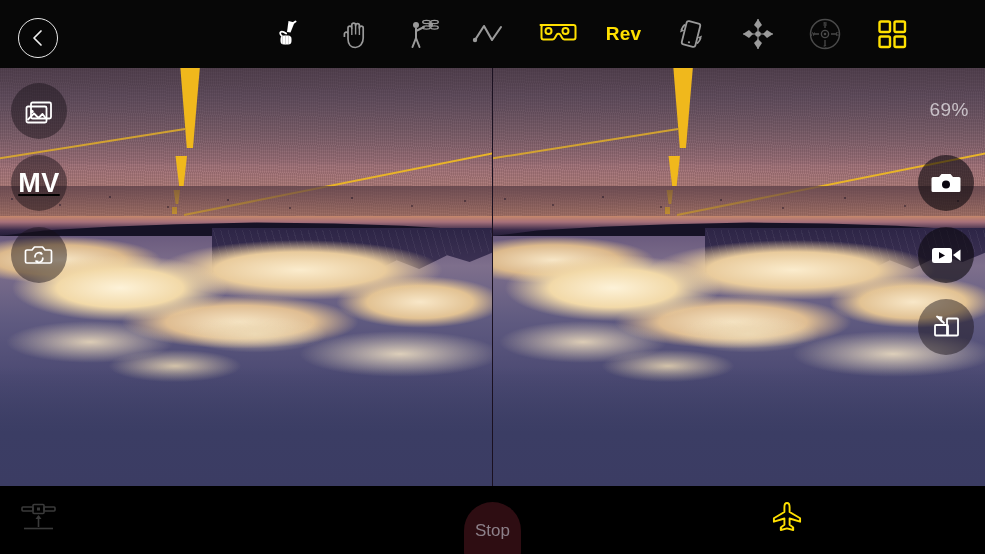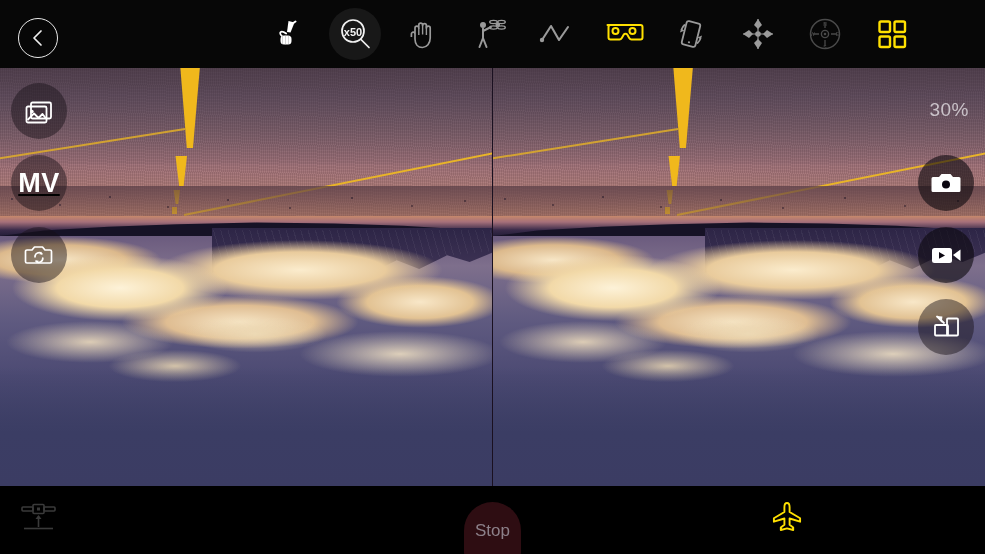--- a/index.html
+++ b/index.html
@@ -354,21 +354,21 @@
   <div class="ov-btn ov-dim ov-btn-camsw">
     <svg width="30" height="26" viewBox="0 0 30 26">
       <path d="M3 8 h5 l2.5-3 h8 l2.5 3 h5 a1.5 1.5 0 0 1 1.5 1.5 v10 a1.5 1.5 0 0 1 -1.5 1.5 h-23 a1.5 1.5 0 0 1 -1.5 -1.5 v-10 a1.5 1.5 0 0 1 1.5 -1.5 z" fill="none" stroke="#fff" stroke-width="1.7" stroke-linejoin="round"></path>
       <path d="M11 14.8 a4 4 0 0 1 6.8 -2.9" fill="none" stroke="#fff" stroke-width="1.7" stroke-linecap="round"></path>
       <path d="M18.8 16.2 a4 4 0 0 1 -6.8 2.9" fill="none" stroke="#fff" stroke-width="1.7" stroke-linecap="round"></path>
       <path d="M17 9.5 l1.2 2.6 l-2.7 .3 z" fill="#fff"></path>
       <path d="M13 21.3 l-1.2 -2.6 l2.7 -.3 z" fill="#fff"></path>
     </svg>
   </div>
 
-  <div class="battery">30%</div>
+  <div class="battery">69%</div>
 
   <div class="ov-btn ov-dark ov-btn-photo">
     <svg width="30" height="24" viewBox="0 0 30 24">
       <path d="M2 6 h6 l2.5-3 h9 l2.5 3 h6 a1.5 1.5 0 0 1 1.5 1.5 v12 a1.5 1.5 0 0 1 -1.5 1.5 h-26 a1.5 1.5 0 0 1 -1.5 -1.5 v-12 a1.5 1.5 0 0 1 1.5 -1.5 z" fill="#fff"></path>
       <circle cx="15" cy="13.5" r="4" fill="#0b0610"></circle>
     </svg>
   </div>
 
   <div class="ov-btn ov-dark ov-btn-video">
     <svg width="32" height="22" viewBox="0 0 32 22">
@@ -400,27 +400,20 @@
       <div class="tb-item">
         <svg width="34" height="34" viewBox="0 0 34 34">
           <path d="M16.5 4 L15 15 L18.5 15.5 L22.5 5.5" fill="#fff"></path>
           <path d="M14.2 16.5 c-2.2-1.6-4.4-2.6-5.6-1.4 c-1 1 -.2 2.6 1.6 4.2" fill="none" stroke="#fff" stroke-width="1.8" stroke-linecap="round"></path>
           <rect x="8.5" y="18.5" width="11" height="9" rx="3.5" fill="#fff"></rect>
           <path d="M10.5 19 v8 M13.5 18.8 v8.4 M16.5 19 v8" stroke="#c9c9c9" stroke-width="0.8"></path>
           <path d="M20.5 6.5 L23.5 4.5" stroke="#fff" stroke-width="2" stroke-linecap="round"></path>
         </svg>
       </div>
 
-      <div class="tb-item highlight">
-        <svg width="38" height="36" viewBox="0 0 38 36">
-          <circle cx="16" cy="15" r="11" fill="none" stroke="#f2f2f2" stroke-width="1.7"></circle>
-          <path d="M24 23.5 L32 31.5" stroke="#f2f2f2" stroke-width="1.7" stroke-linecap="round"></path>
-          <text x="16" y="19.5" text-anchor="middle" font-family="'Liberation Sans', sans-serif" font-size="11" font-weight="bold" fill="#f2f2f2">x50</text>
-        </svg>
-      </div>
 
       <div class="tb-item">
         <svg width="32" height="34" viewBox="0 0 32 34">
           <path d="M8 20 V11 a1.9 1.9 0 0 1 3.8 0 V8 a1.9 1.9 0 0 1 3.8 0 V8.5
                    a1.9 1.9 0 0 1 3.8 0 V11 a1.9 1.9 0 0 1 3.8 0 V21
                    c0 5.5 -3.4 9.5 -7.8 9.5 c-4.4 0 -7.4 -3.4 -7.4 -8.5
                    V17 a1.8 1.8 0 0 0 -3.6 0 v3" fill="none" stroke="#9a9a9a" stroke-width="1.7" stroke-linejoin="round"></path>
           <path d="M11.8 11 v7 M15.6 8 v9.5 M19.4 8.5 v9.5" stroke="#9a9a9a" stroke-width="1.4"></path>
         </svg>
       </div>
@@ -448,20 +441,23 @@
         <svg width="40" height="26" viewBox="0 0 40 26">
           <path d="M3.5 4 h33 a2 2 0 0 1 2 2 v10.5 a2 2 0 0 1 -2 2 h-9
                    c-1.2 0 -1.8 -.7 -2.3 -1.6 l-2 -3.3 c-.7 -1.2 -2.7 -1.2 -3.4 0
                    l-2 3.3 c-.5 .9 -1.1 1.6 -2.3 1.6 h-9 a2 2 0 0 1 -2 -2
                    v-10.5 a2 2 0 0 1 2 -2 z" fill="none" stroke="#ffe000" stroke-width="2" stroke-linejoin="round"></path>
           <circle cx="11.5" cy="10" r="3" fill="none" stroke="#ffe000" stroke-width="2"></circle>
           <circle cx="28.5" cy="10" r="3" fill="none" stroke="#ffe000" stroke-width="2"></circle>
         </svg>
       </div>
 
+      <div class="tb-item">
+        <span class="tb-label">Rev</span>
+      </div>
 
       <div class="tb-item">
         <svg width="36" height="36" viewBox="0 0 36 36">
           <g transform="rotate(14 18 18)">
             <rect x="11" y="6" width="14" height="24" rx="2.2" fill="none" stroke="#9a9a9a" stroke-width="1.8"></rect>
             <circle cx="18" cy="26.5" r="1.1" fill="#9a9a9a"></circle>
           </g>
           <path d="M8.5 13.5 a11 11 0 0 1 3 -4.5" fill="none" stroke="#9a9a9a" stroke-width="1.7" stroke-linecap="round"></path>
           <path d="M7 16.5 l1.2 -4 l3.2 2 z" fill="#9a9a9a"></path>
           <path d="M27.5 22.5 a11 11 0 0 1 -3 4.5" fill="none" stroke="#9a9a9a" stroke-width="1.7" stroke-linecap="round"></path>

